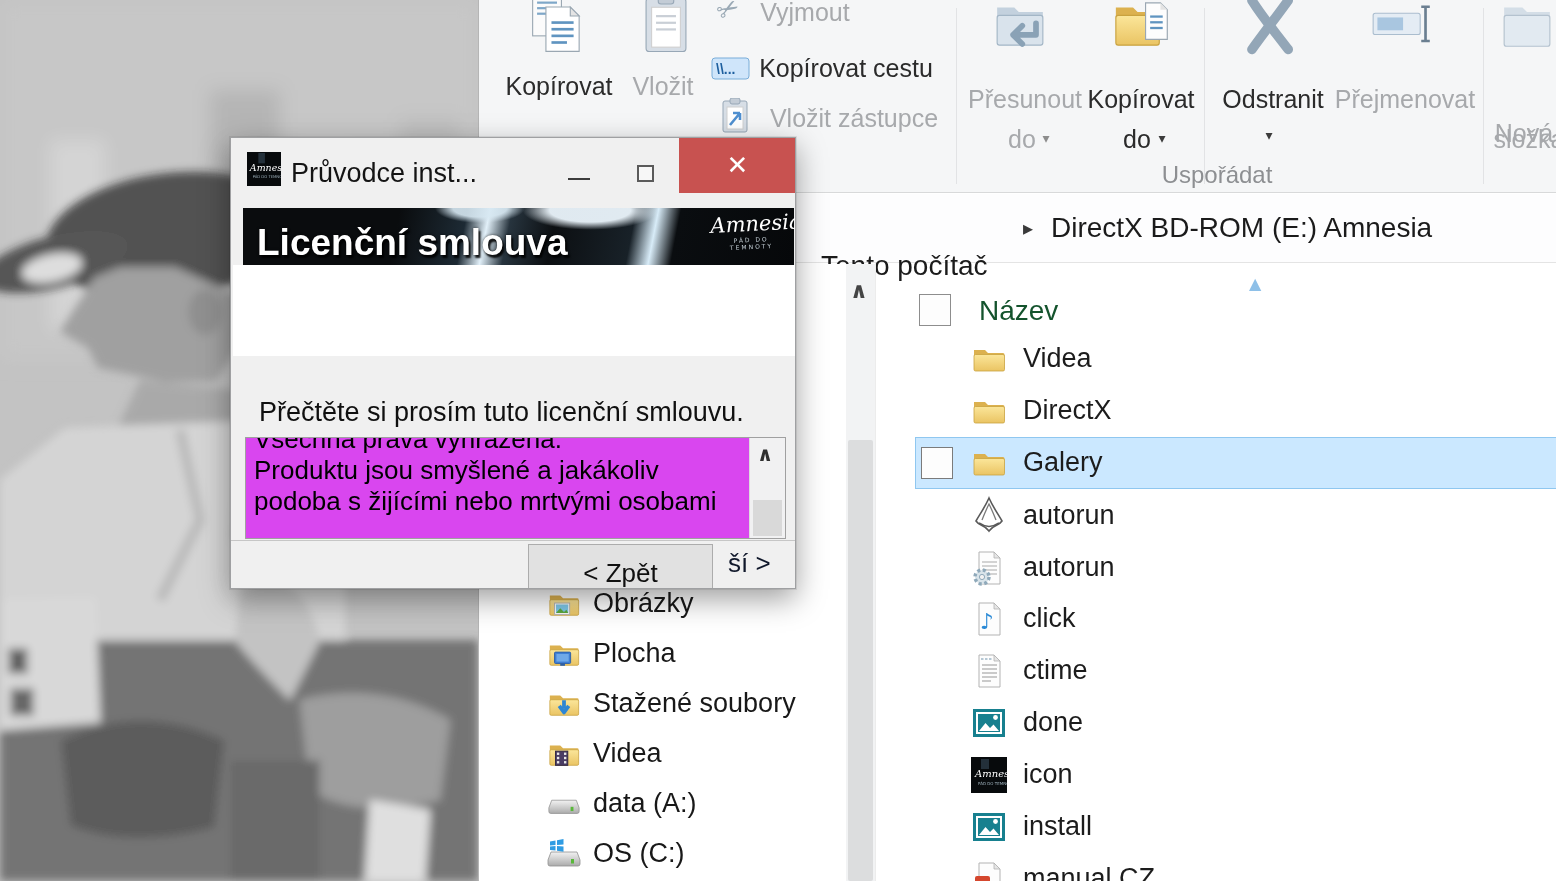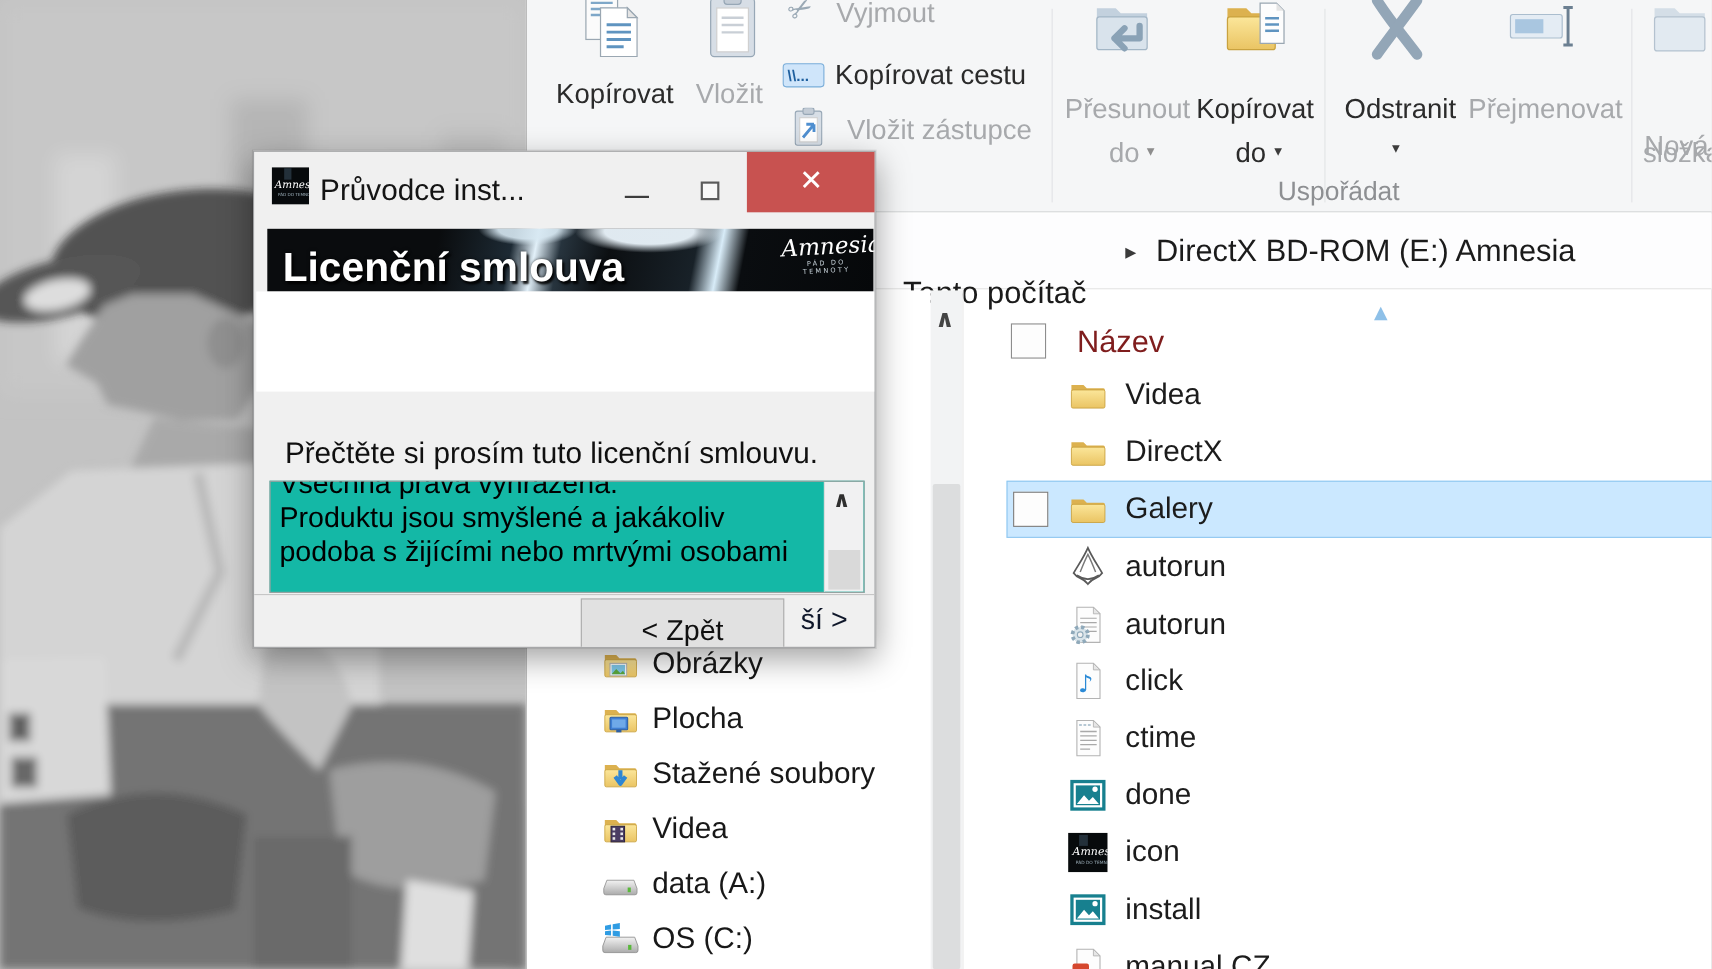--- a/index.html
+++ b/index.html
@@ -23,21 +23,21 @@
 
   #addressband { left:0; top:194px; width:1078px; height:69px; background:#fdfdfe; border-bottom:1px solid #e4e4e4; }
   .crumb { font-size:28px; color:#1b1b1b; white-space:nowrap; }
 
   #navpane { left:0; top:264px; width:367px; height:617px; background:#fff; }
   .tree-label { font-size:27px; color:#181818; white-space:nowrap; }
   #navscroll { left:367px; top:264px; width:29px; height:617px; background:#f2f3f4; }
   #navscroll .thumb { left:2px; width:25px; background:#dcddde; border-radius:2px; }
   .pane-sep { left:396px; top:264px; width:1px; height:617px; background:#ececec; }
 
-  .col-header { font-size:28px; color:#7f1d1d; }
+  .col-header { font-size:28px; color:#14532d; }
   .checkbox { width:32px; height:32px; background:#fdfdfd; border:1px solid #8d8d8d; }
   .file-label { font-size:27px; color:#1c1c1c; white-space:nowrap; }
   .sel-row { background:#cbe8ff; border:1px solid #8fc7f0; }
 
   
   #dialog { left:230px; top:137px; width:566px; height:452px; background:#f0f0f0;
             border:1px solid #9fa0a2; overflow:hidden; z-index:10;
             box-shadow:0 0 0 1px rgba(0,0,0,.08), 0 10px 28px rgba(0,0,0,.38); }
   #dlg-title { left:60px; top:20px; font-size:27px; color:#141414; white-space:nowrap; }
   #btn-close { left:448px; top:0; width:117px; height:55px; background:#c85250; color:#fff;
@@ -47,21 +47,21 @@
   #banner { left:12px; top:70px; width:551px; height:57px; overflow:visible;
             background:
               radial-gradient(ellipse 90px 26px at 63% 4%, rgba(235,245,252,.95) 0 45%, transparent 75%),
               radial-gradient(ellipse 60px 20px at 43% 0%, rgba(215,232,242,.9) 0 45%, transparent 75%),
               linear-gradient(101deg,#0a0c0e 28%, #1d2a34 40%, #e2f0f9 44%, #27343e 48%, #0c0f12 56%, #182128 70%, #d8ecf8 74%, #0a0d10 78%, #06080a 100%); }
   #banner-heading { left:14px; top:14px; font-size:37px; font-weight:bold; color:#fff; white-space:nowrap;
                     text-shadow:2px 3px 2px rgba(0,0,0,.9), 0 0 3px rgba(0,0,0,.7);text-align:right; }
   .amnesia-logo-text { font-family:"DejaVu Serif", serif; font-style:italic; color:#fff; }
   #headerpanel-white { left:2px; top:127px; width:562px; height:91px; background:#fff; }
   #dlg-instruction { left:28px; top:259px; font-size:27px; color:#101010; white-space:nowrap; }
-  #license-box { left:14px; top:299px; width:541px; height:102px; background:#14b8a6; border:1px solid #a0a0a0; overflow:hidden; }
+  #license-box { left:14px; top:299px; width:541px; height:102px; background:#d946ef; border:1px solid #a0a0a0; overflow:hidden; }
   #license-text { left:8px; top:-14px; width:480px; font-size:26px; line-height:31px; color:#000; }
   #license-scroll { right:0; top:0; width:36px; height:100px; background:#f1f1f2; border-left:1px solid #dcdcdc; }
   #license-scroll .thumb { left:3px; width:29px; top:62px; height:36px; background:#d9d9d9; }
   #btn-sep { left:0; top:402px; width:566px; height:1px; background:#c6c6c6; }
   #btn-back { left:297px; top:406px; width:185px; height:60px; background:#e1e1e1; border:1px solid #acacac;
               font-size:26px; color:#101010; text-align:center; padding-top:13px; }
   #btn-next-clip { left:497px; top:410px; font-size:26px; color:#0f172a; white-space:nowrap; }
 </style>
 </head>
 <body>

